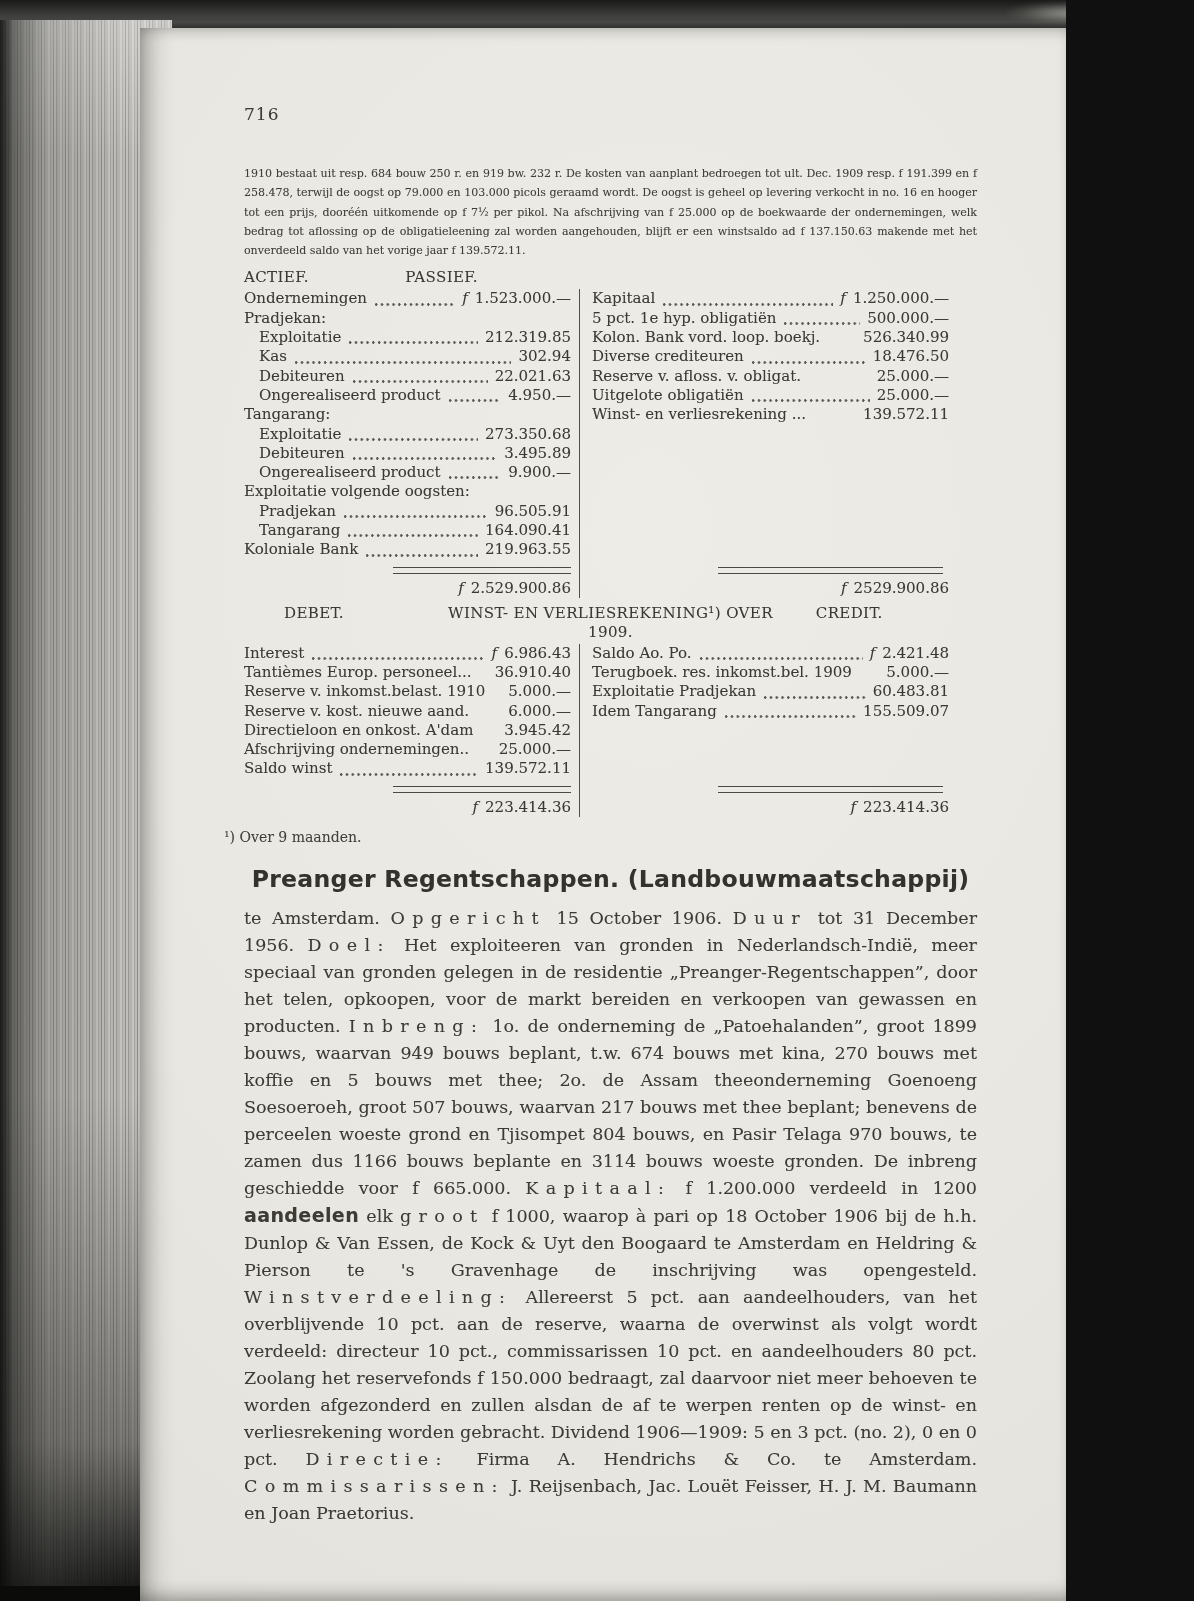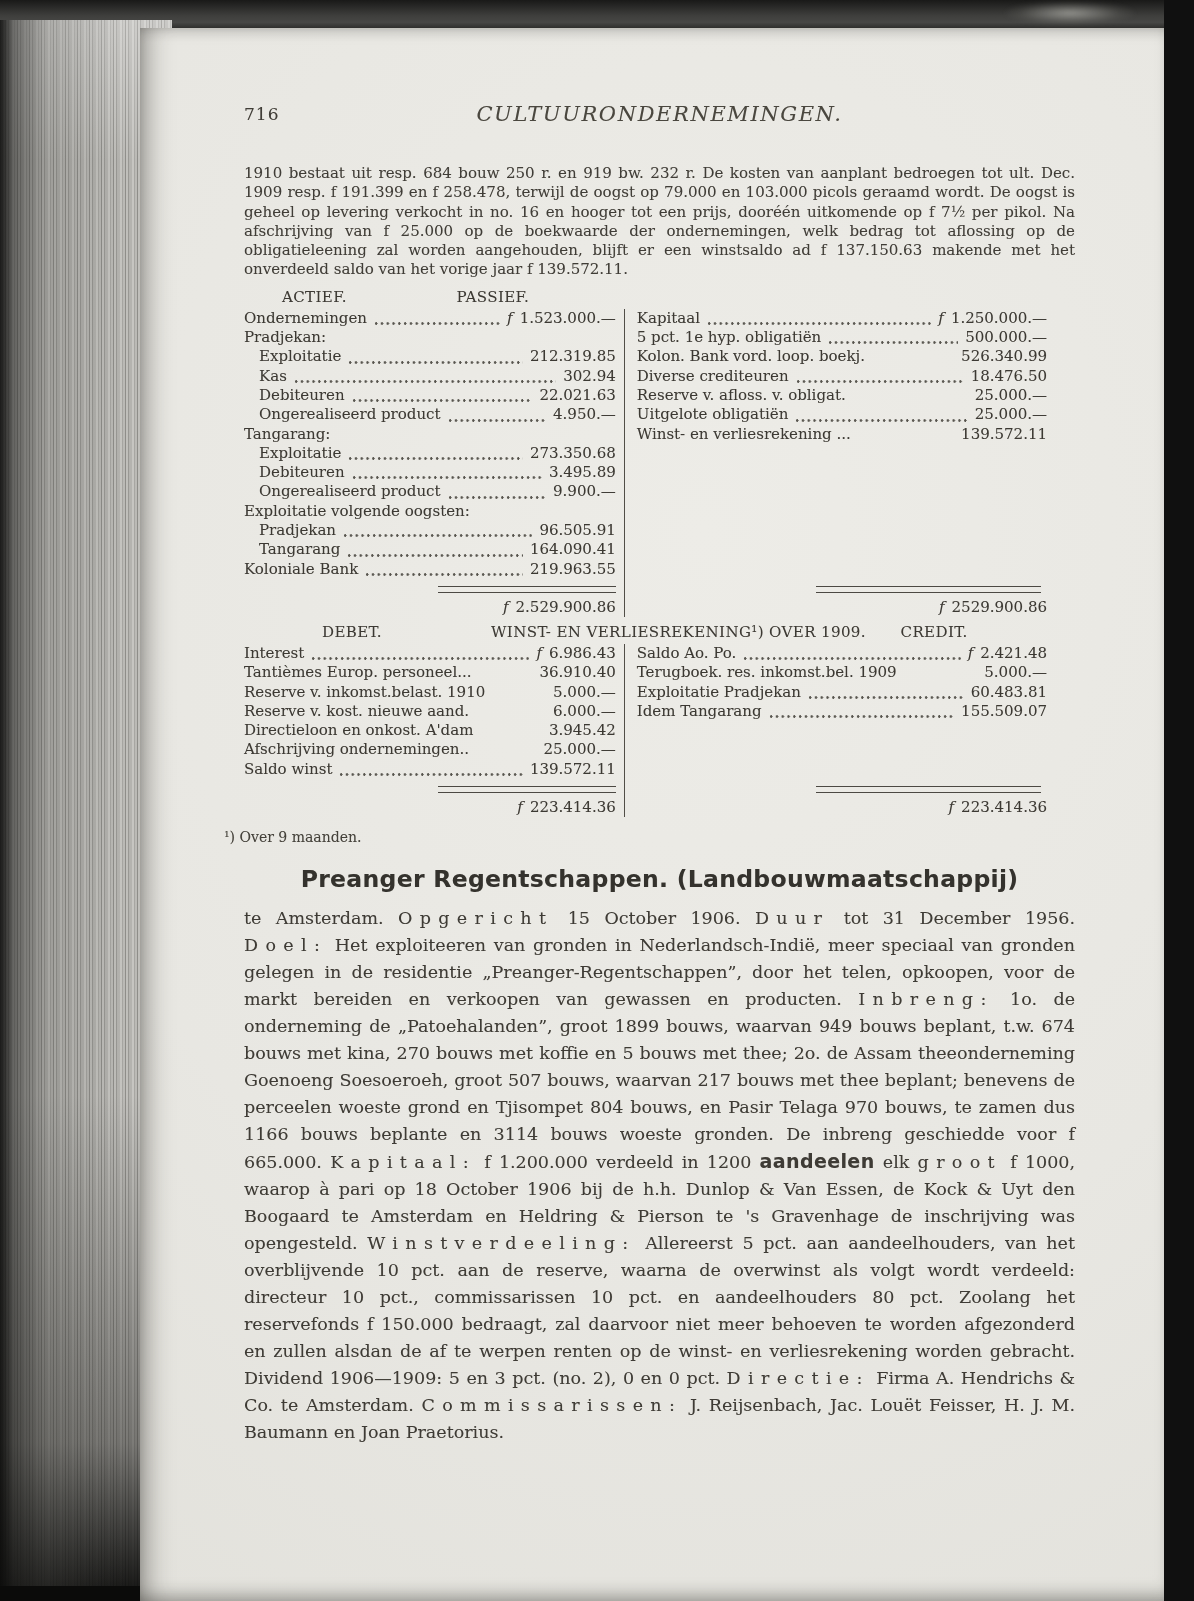--- a/index.html
+++ b/index.html
@@ -1,16 +1,16 @@
 <!DOCTYPE html>
 <html><head>
 <meta charset="utf-8">
 <style>
   html,body{margin:0;padding:0;background:#101010;}
-  .scene{position:relative;width:1164px;height:1601px;background:#141413;overflow:hidden;
+  .scene{position:relative;width:1066px;height:1601px;background:#141413;overflow:hidden;
          font-family:"DejaVu Serif", serif;}
 
   
   .top-band{position:absolute;top:0;left:0;right:0;height:28px;
     background:linear-gradient(180deg,#191918 0%,#3e3e3c 55%,#474745 80%,#2f2f2d 100%);}
   .top-smudge{position:absolute;top:1px;left:1005px;width:130px;height:24px;border-radius:50%;
     background:radial-gradient(ellipse at center, rgba(205,205,198,.6), rgba(130,130,124,.18) 55%, rgba(0,0,0,0) 75%);
     filter:blur(2px);}
   .cover-corner{position:absolute;top:0;left:0;width:200px;height:52px;
     background:linear-gradient(118deg,#0a0a09 18%,#38383 35%,rgba(0,0,0,0) 36%);}
@@ -31,25 +31,25 @@
                inset 0 -14px 18px -10px rgba(38,36,32,.38),
                inset 0 10px 14px -10px rgba(38,36,32,.30);}
   .content{position:absolute;inset:0;padding:74px 89px 0 104px;color:#3e3b35;
     text-shadow:0.2px 0.3px 0.5px rgba(60,55,45,.22);}
 
   .page-head{position:relative;height:28px;margin-bottom:34px;}
   .pageno{position:absolute;left:0;top:2px;font-size:17px;letter-spacing:1px;color:#403d37;}
   .booktitle{position:absolute;left:0;right:0;top:0;text-align:center;font-style:italic;
     font-size:21px;letter-spacing:1.6px;color:#4a473f;}
 
-  .intro{font-size:15px;line-height:19.3px;text-align:justify;margin:0 0 8px;color:#403d37;}
+  .intro{font-size:11px;line-height:19.3px;text-align:justify;margin:0 0 8px;color:#403d37;}
 
   
   .fin{font-size:15px;color:#3c3933;}
-  .fin-head{display:flex;line-height:19px;letter-spacing:.4px;margin-bottom:2px;margin-left:38px;}
+  .fin-head{display:flex;line-height:19px;letter-spacing:.4px;margin-bottom:2px;}
   .fh-l{width:22%;} .fh-c{flex:1;text-align:center;} .fh-r{width:22%;}
   .fh-ind{padding-left:40px;box-sizing:border-box;}
 
   .split{display:flex;}
   .cL{width:45.7%;padding-right:8px;box-sizing:border-box;}
   .cR{flex:1;border-left:1.2px solid #514e47;padding-left:12px;padding-right:28px;box-sizing:border-box;}
 
   .frow{display:flex;align-items:baseline;line-height:19.3px;white-space:nowrap;}
   .ind .lbl{padding-left:15px;}
   .lead{flex:1;min-width:10px;margin:0 7px;align-self:stretch;
@@ -80,21 +80,20 @@
   <div class="top-smudge"></div>
   <div class="cover-corner"></div>
   <div class="page-edges"></div>
   <div class="bottom-black"></div>
 
   <div class="paper">
     <div class="content">
 
       <div class="page-head">
         <span class="pageno">716</span>
-        <span class="booktitle">CULTUURONDERNEMINGEN.</span>
       </div>
 
       <p class="intro">1910 bestaat uit resp. 684 bouw 250 r. en 919 bw. 232 r. De kosten van aanplant bedroegen tot ult. Dec. 1909 resp. f 191.399 en f 258.478, terwijl de oogst op 79.000 en 103.000 picols geraamd wordt. De oogst is geheel op levering verkocht in no. 16 en hooger tot een prijs, dooréén uitkomende op f 7½ per pikol. Na afschrijving van f 25.000 op de boekwaarde der ondernemingen, welk bedrag tot aflossing op de obligatieleening zal worden aangehouden, blijft er een winstsaldo ad f 137.150.63 makende met het onverdeeld saldo van het vorige jaar f 139.572.11.</p>
 
       <div class="fin">
 
         <div class="fin-head">
           <span class="fh-l">ACTIEF.</span>
           <span class="fh-r">PASSIEF.</span>
         </div>

